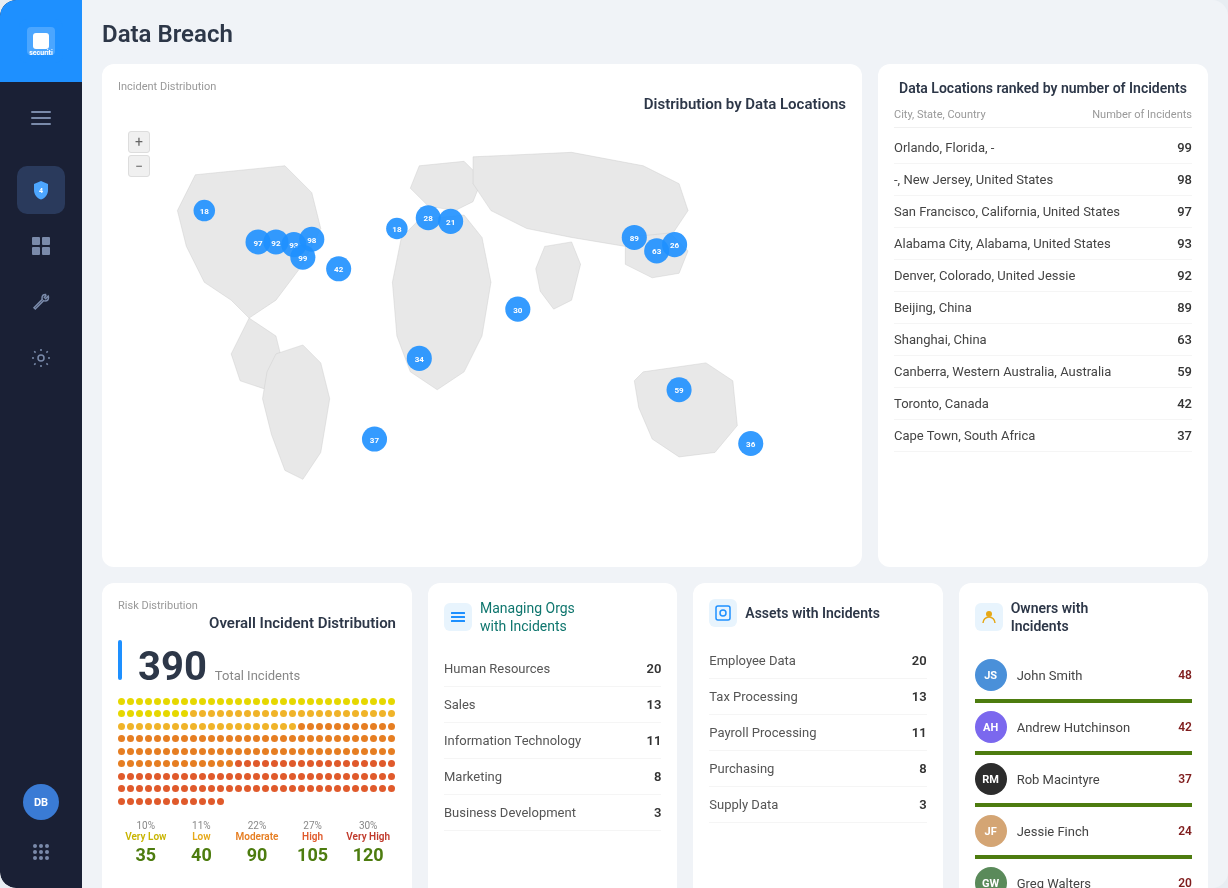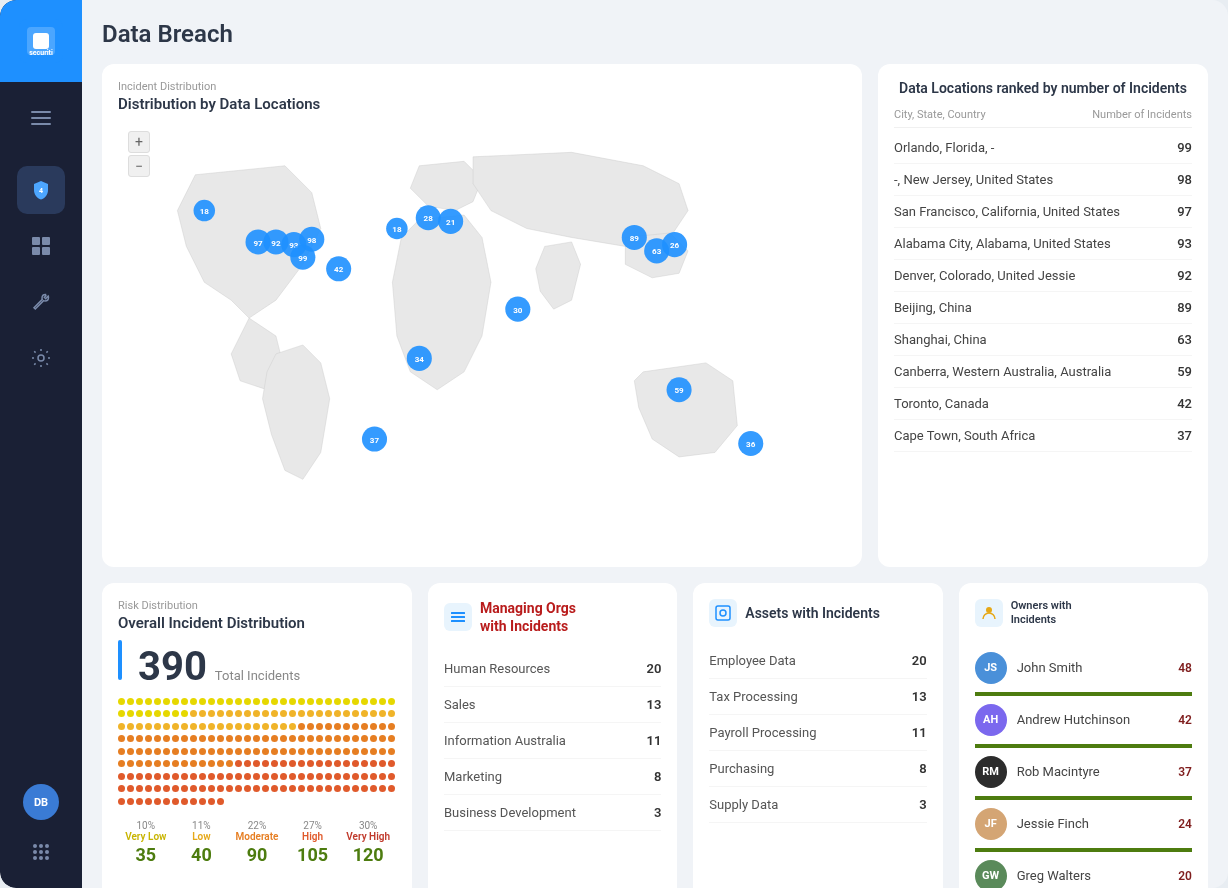--- a/index.html
+++ b/index.html
@@ -24,21 +24,21 @@
     .main-content { flex: 1; display: flex; flex-direction: column; padding: 20px 20px 0 20px; overflow: hidden; }
 
     .page-title { font-size: 24px; font-weight: 600; color: #2d3748; margin-bottom: 16px; }
 
     
     .top-section { display: flex; gap: 16px; margin-bottom: 16px; }
 
     
     .map-card { flex: 1; background: white; border-radius: 12px; padding: 16px; position: relative; overflow: hidden; }
     .card-label { font-size: 11px; color: #999; margin-bottom: 2px; }
-    .card-title { font-size: 15px; font-weight: 600; color: #2d3748; margin-bottom: 8px; }
+    .card-title { font-size: 15px; font-weight: 600; color: #2d3748; margin-bottom: 8px; text-align: right; }
 
     .map-area { width: 100%; height: 430px; position: relative; background: white; }
 
     .map-zoom-btns { position: absolute; top: 10px; left: 10px; display: flex; flex-direction: column; gap: 2px; }
     .zoom-btn { width: 22px; height: 22px; background: #f0f0f0; border-radius: 3px; display: flex; align-items: center; justify-content: center; cursor: pointer; font-size: 14px; color: #666; border: 1px solid #ddd; }
 
     
     .locations-card { width: 330px; background: white; border-radius: 12px; padding: 16px; overflow-y: auto; }
     .locations-title { font-size: 14px; font-weight: 600; color: #2d3748; margin-bottom: 12px; text-align: center; }
     .locations-header { display: flex; justify-content: space-between; font-size: 11px; color: #999; padding-bottom: 6px; border-bottom: 1px solid #f0f0f0; margin-bottom: 4px; }
@@ -597,33 +597,33 @@
 
       <div class="orgs-card">
         <div class="card-header">
           <div class="card-icon">
             <svg width="16" height="16" viewBox="0 0 16 16" fill="#1e90ff">
               <rect x="1" y="3" width="14" height="2" rx="0.5"></rect>
               <rect x="1" y="7" width="14" height="2" rx="0.5"></rect>
               <rect x="1" y="11" width="14" height="2" rx="0.5"></rect>
             </svg>
           </div>
-          <div style="font-size:14px;font-weight:700;color:#b91c1c;line-height:1.3;">Managing Orgs<br>with Incidents</div>
+          <div style="font-size:14px;font-weight:400;color:#0f766e;line-height:1.3;">Managing Orgs<br>with Incidents</div>
         </div>
         <div id="orgs-list">
             <div class="org-row">
               <span class="org-name">Human Resources</span>
               <span class="org-count">20</span>
             </div>
             <div class="org-row">
               <span class="org-name">Sales</span>
               <span class="org-count">13</span>
             </div>
             <div class="org-row">
-              <span class="org-name">Information Australia</span>
+              <span class="org-name">Information Technology</span>
               <span class="org-count">11</span>
             </div>
             <div class="org-row">
               <span class="org-name">Marketing</span>
               <span class="org-count">8</span>
             </div>
             <div class="org-row">
               <span class="org-name">Business Development</span>
               <span class="org-count">3</span>
             </div>
@@ -665,21 +665,21 @@
       </div>
 
       <div class="owners-card">
         <div class="card-header">
           <div class="card-icon">
             <svg width="16" height="16" viewBox="0 0 16 16" fill="#e6a817">
               <circle cx="8" cy="5" r="3"></circle>
               <path d="M2 14c0-3.3 2.7-6 6-6s6 2.7 6 6" fill="none" stroke="#e6a817" stroke-width="1.5"></path>
             </svg>
           </div>
-          <div style="font-size:11px;font-weight:600;color:#2d3748;line-height:1.3;">Owners with<br>Incidents</div>
+          <div style="font-size:14px;font-weight:600;color:#2d3748;line-height:1.3;">Owners with<br>Incidents</div>
         </div>
         <div id="owners-list">
             <div class="owner-row">
       <div class="owner-avatar" style="background:#4a90d9;display:flex;align-items:center;justify-content:center;color:white;font-size:11px;font-weight:700;">JS</div>
       <span class="owner-name">John Smith</span>
       <span class="owner-count">48</span>
     </div>
             <div class="owner-row">
       <div class="owner-avatar" style="background:#7b68ee;display:flex;align-items:center;justify-content:center;color:white;font-size:11px;font-weight:700;">AH</div>
       <span class="owner-name">Andrew Hutchinson</span>

